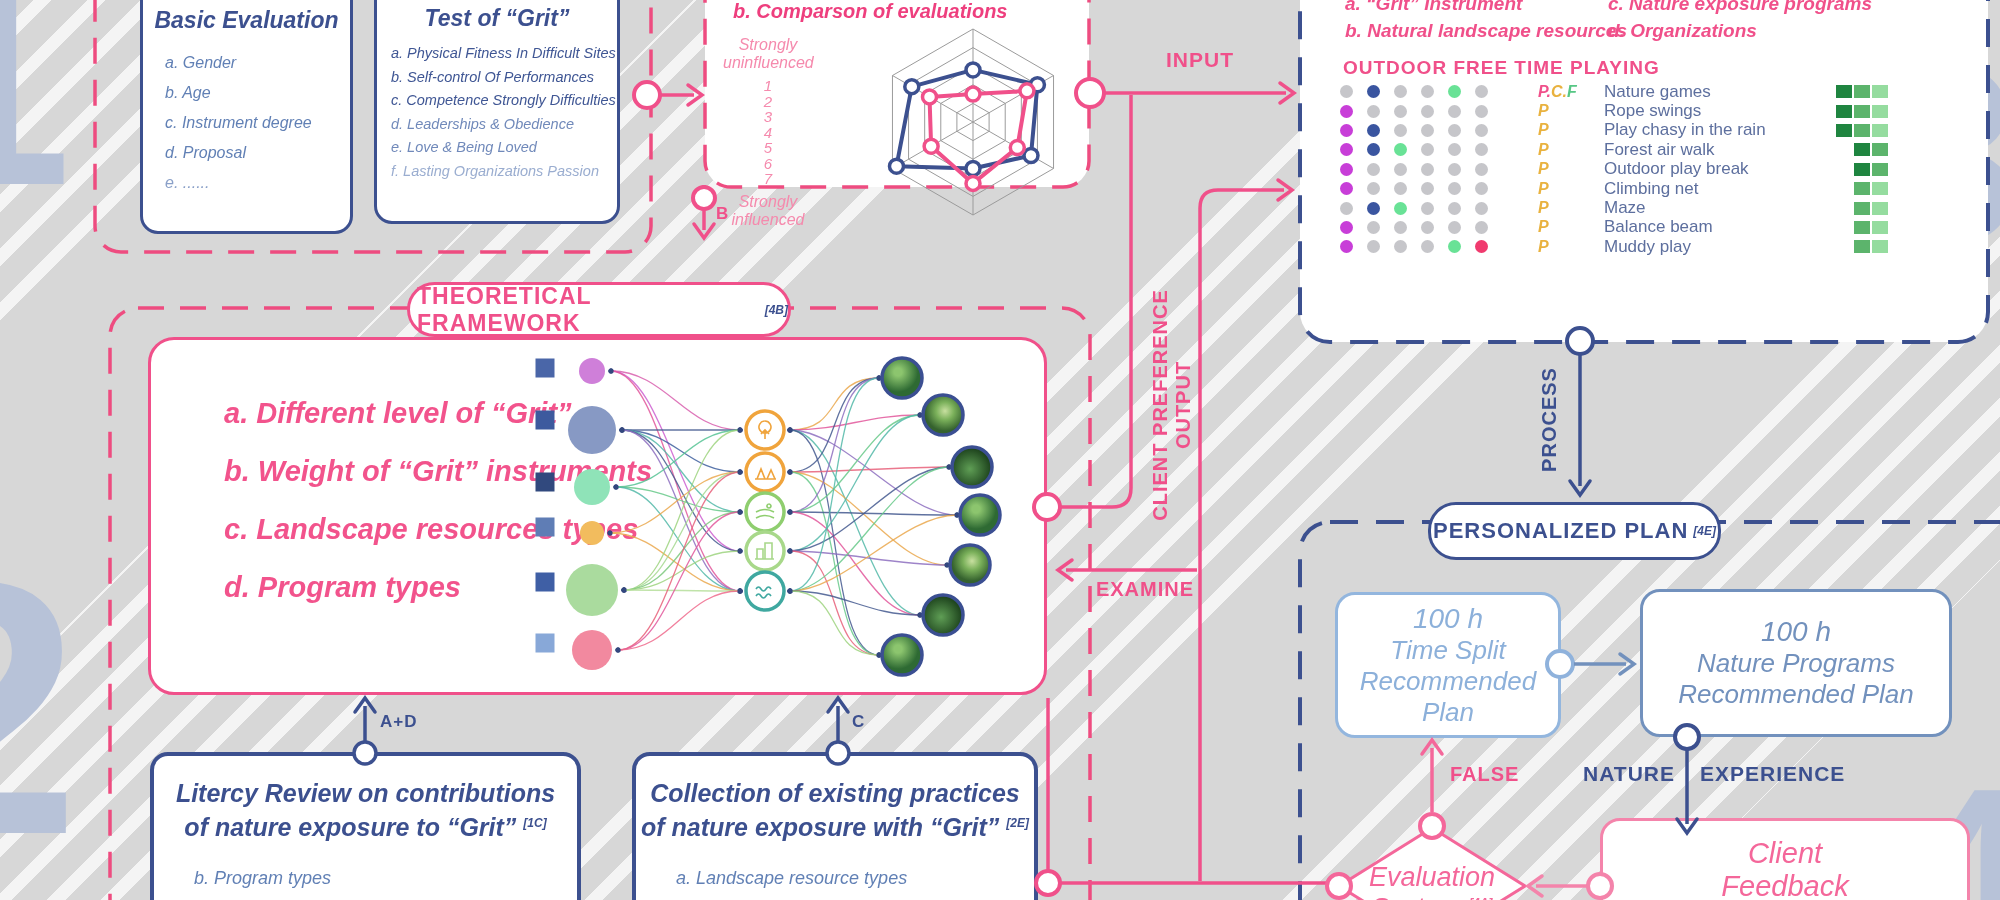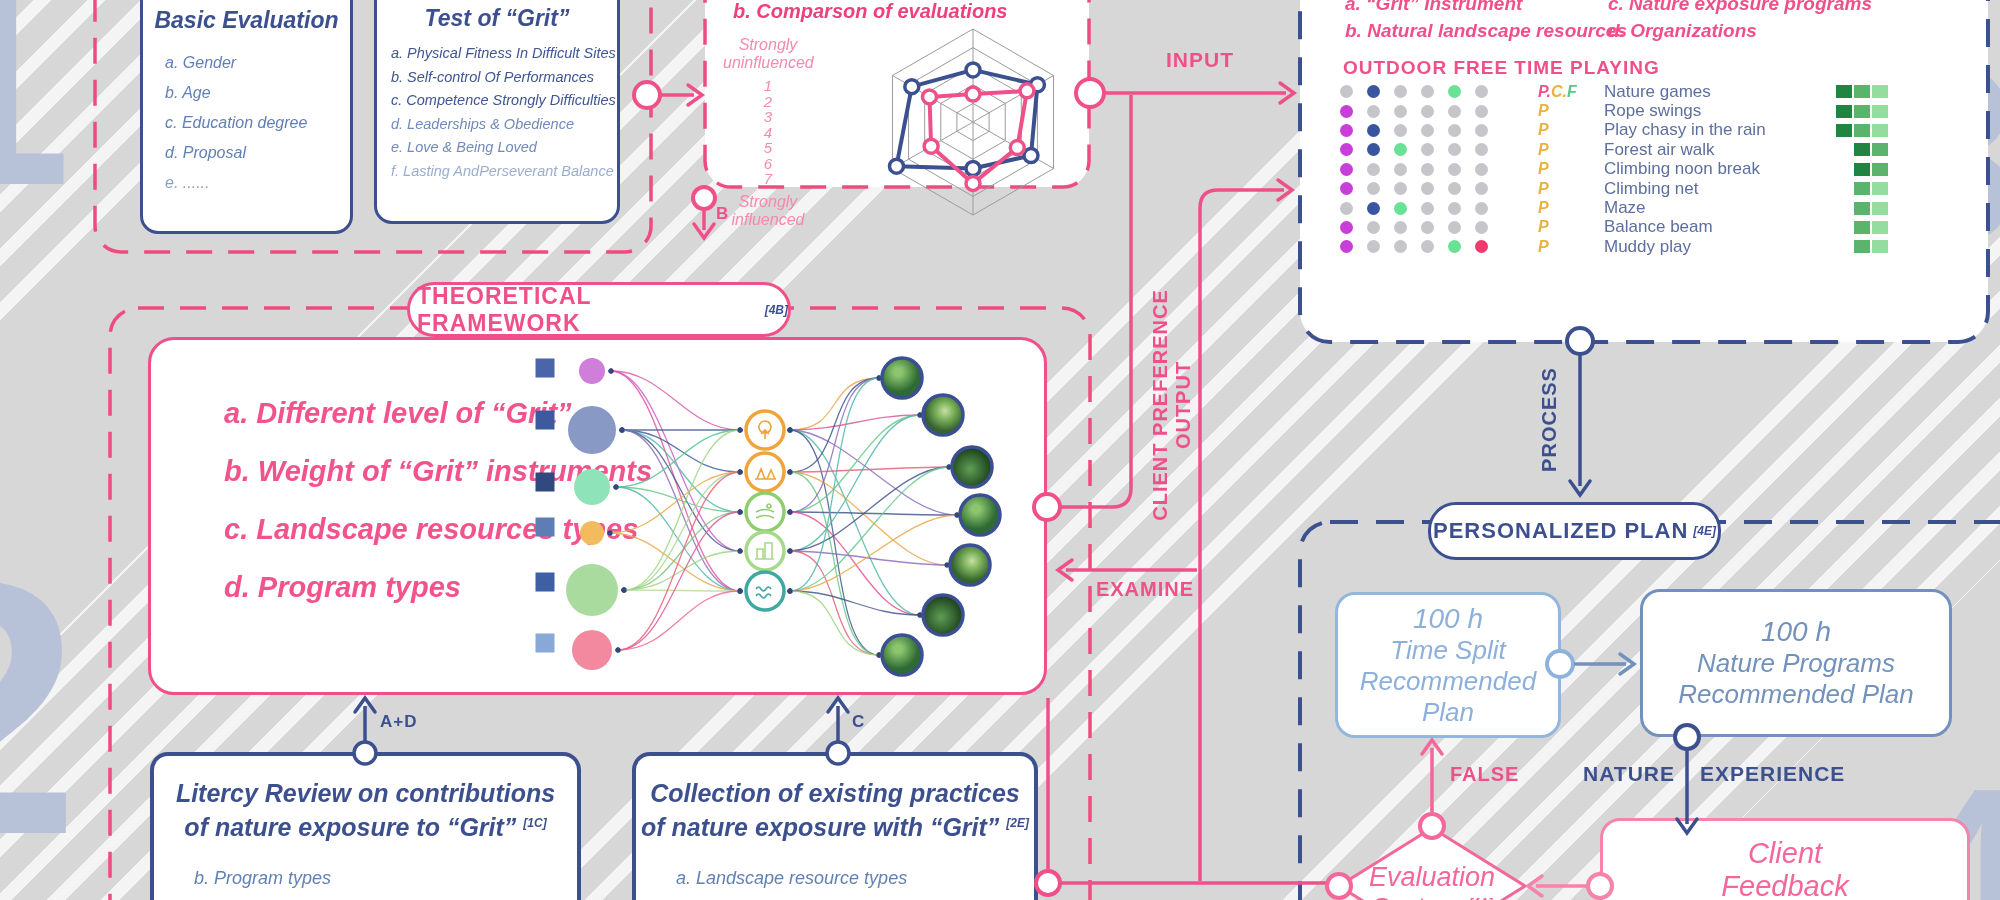--- a/index.html
+++ b/index.html
@@ -49,35 +49,35 @@
   <rect x="110" y="308" width="980" height="660" rx="28" fill="none" stroke="#ee4c80" stroke-width="3.5" stroke-dasharray="26 16"></rect>
   <rect x="1300" y="-72" width="688" height="414" rx="30" fill="#ffffff" stroke="#3c508f" stroke-width="4" stroke-dasharray="28 18"></rect>
   <rect x="1300" y="522" width="764" height="430" rx="30" fill="none" stroke="#3c508f" stroke-width="4" stroke-dasharray="28 18"></rect>
 </svg>
 
 <div class="navybox" style="left:140px;top:-28px;width:213px;height:262px;">
   <div class="boxtitle" style="font-size:23px;margin-top:32px;">Basic Evaluation</div>
   <div class="items" style="font-size:16px;margin:14px 0 0 22px;line-height:30px;">
       <div style="color: rgb(97, 128, 181);">a. Gender</div>
       <div style="color: rgb(97, 128, 181);">b. Age</div>
-      <div style="color: rgb(97, 128, 181);">c. Education degree</div>
+      <div style="color: rgb(97, 128, 181);">c. Instrument degree</div>
       <div style="color: rgb(97, 128, 181);">d. Proposal</div>
       <div style="color: rgb(138, 160, 200);">e. ......</div>
     </div>
 </div>
 
 <div class="navybox" style="left:374px;top:-28px;width:246px;height:252px;">
   <div class="boxtitle" style="font-size:23px;margin-top:30px;">Test of “Grit”</div>
   <div class="items" style="font-size:14.5px;margin:10px 0 0 14px;line-height:23.5px;">
       <div style="color: rgb(63, 86, 148);">a. Physical Fitness In Difficult Sites</div>
       <div style="color: rgb(63, 86, 148);">b. Self-control Of Performances</div>
       <div style="color: rgb(63, 86, 148);">c. Competence Strongly Difficulties</div>
       <div style="color: rgb(112, 137, 186);">d. Leaderships &amp; Obedience</div>
       <div style="color: rgb(112, 137, 186);">e. Love &amp; Being Loved</div>
-      <div style="color: rgb(154, 173, 208);">f. Lasting AndPerseverant Balance</div>
+      <div style="color: rgb(154, 173, 208);">f. Lasting Organizations Passion</div>
     </div>
 </div>
 
 <div class="abs content" style="left:733px;top:0px;color:#ee3f7e;font-style:italic;font-weight:bold;font-size:20px;">b. Comparson of evaluations</div>
 <div class="abs content" style="left:712px;top:36px;width:112px;text-align:center;color:#f58aad;font-style:italic;">
   <div style="font-size:16px;line-height:18px;width:90px;margin:0 auto;">Strongly uninfluenced</div>
   <div style="font-size:15px;line-height:15.5px;margin-top:6px;">
       <div>1</div>
       <div>2</div>
       <div>3</div>
@@ -393,21 +393,21 @@
     <div class="act-row">
       <div class="dots">
         <span class="dot" style="background: rgb(200, 62, 216);"></span>
         <span class="dot" style="background: rgb(198, 198, 202);"></span>
         <span class="dot" style="background: rgb(198, 198, 202);"></span>
         <span class="dot" style="background: rgb(198, 198, 202);"></span>
         <span class="dot" style="background: rgb(198, 198, 202);"></span>
         <span class="dot" style="background: rgb(198, 198, 202);"></span>
       </div>
       <div class="pcol">P</div>
-      <div class="alabel">Climbing noon break</div>
+      <div class="alabel">Outdoor play break</div>
       <div class="bars">
         <span class="bar" style="background: rgb(31, 133, 64);"></span>
         <span class="bar" style="background: rgb(92, 180, 108);"></span>
       </div>
     </div>
     <div class="act-row">
       <div class="dots">
         <span class="dot" style="background: rgb(200, 62, 216);"></span>
         <span class="dot" style="background: rgb(198, 198, 202);"></span>
         <span class="dot" style="background: rgb(198, 198, 202);"></span>

